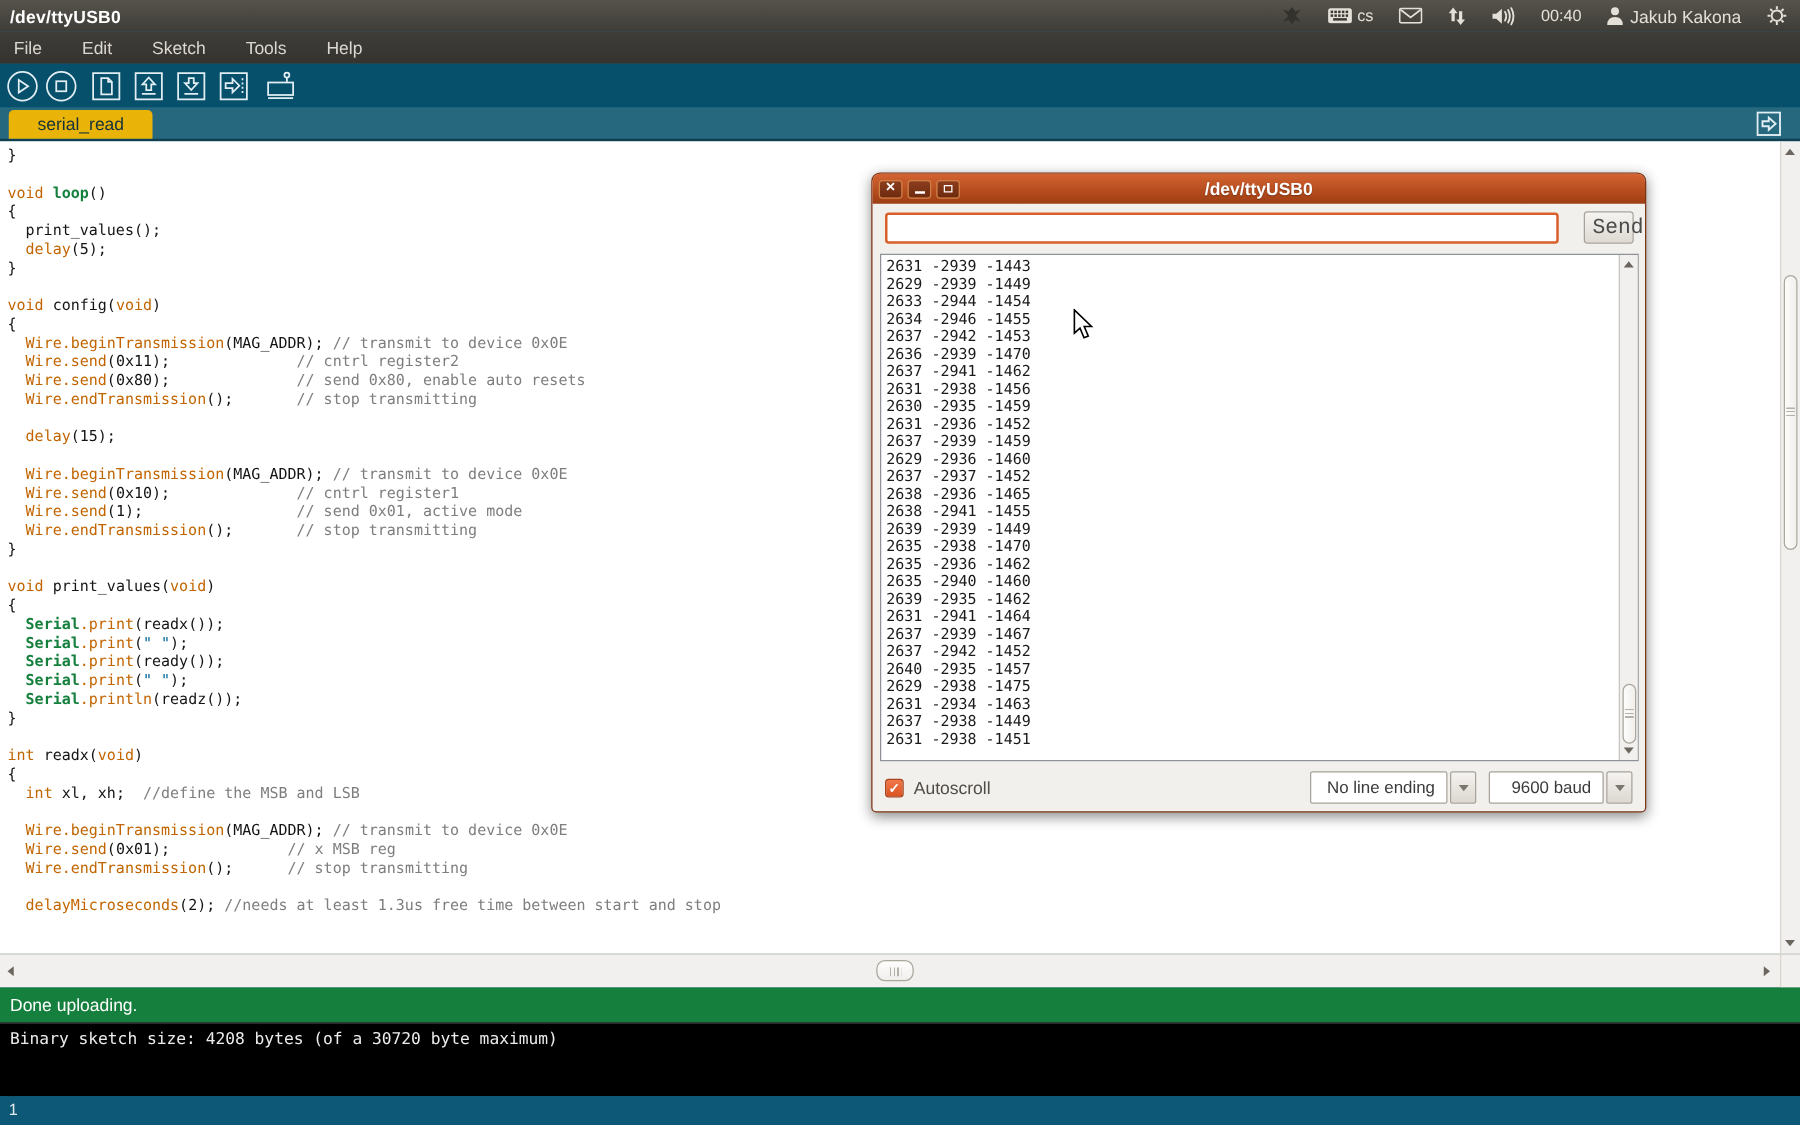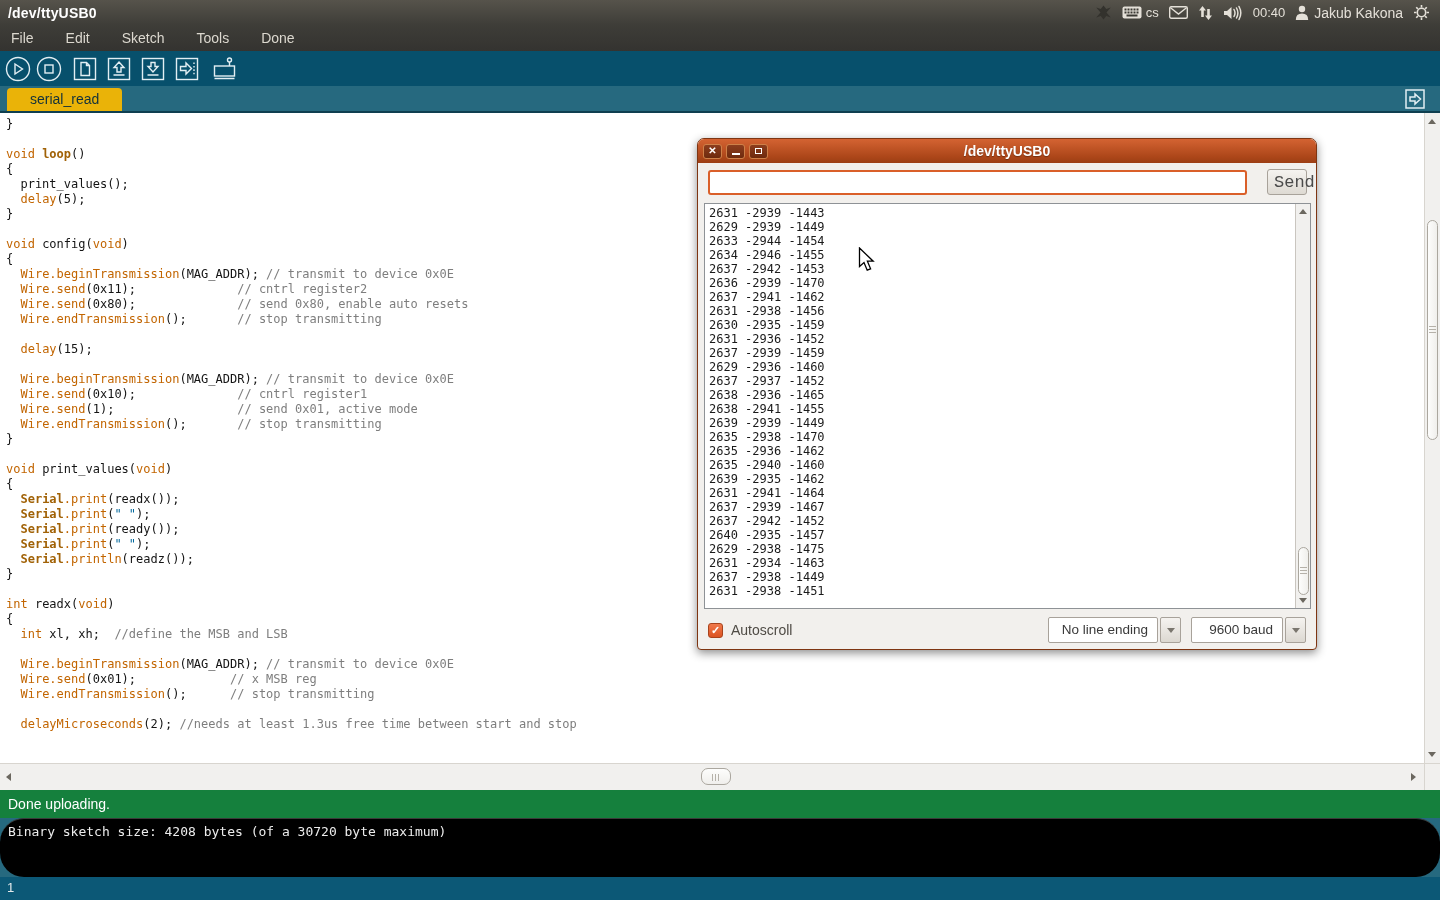--- a/index.html
+++ b/index.html
@@ -8,21 +8,21 @@
     font-family:"Liberation Sans",sans-serif;background:#26697F;
     -webkit-font-smoothing:antialiased;
   }
   .abs{position:absolute;}
 
   
   #panel{left:0;top:0;width:1440px;height:25px;
     background:linear-gradient(#56534B,#3E3D38);
     display:flex;align-items:center;color:#FFF;}
   #panel .win-title{margin-left:8px;font-size:14px;font-weight:bold;letter-spacing:.2px;}
-  #tray{margin-left:auto;display:flex;align-items:center;gap:10px;padding-right:10px;
+  #tray{margin-left:auto;display:flex;align-items:center;gap:20px;padding-right:10px;
     color:#E4E0D8;font-size:13px;}
   #tray svg{display:block;}
   .tray-txt{color:#E4E0D8;}
 
   
   #menubar{left:0;top:25px;width:1440px;height:26px;
     background:linear-gradient(#3E3D38,#343330);
     display:flex;align-items:center;gap:32px;padding-left:11px;box-sizing:border-box;}
   .menu-item{color:#DCD8CF;font-size:14px;cursor:default;}
 
@@ -41,21 +41,21 @@
     border-radius:4px 4px 0 0;}
   #tab-menu-btn{position:absolute;right:15px;top:3px;}
 
   
   #editor{left:0;top:113px;width:1424px;height:650px;background:#FFFFFF;
     overflow:hidden;padding:4px 0 0 6px;box-sizing:border-box;
     font-family:"DejaVu Sans Mono",monospace;font-size:12px;line-height:15px;}
   .code-line{height:15px;white-space:pre;}
   .tok-p{color:#141414;}
   .tok-k{color:#C26500;}
-  .tok-b{color:#a16207;font-weight:bold;text-align:right;}
+  .tok-b{color:#15803d;font-weight:bold;text-align:right;}
   .tok-c{color:#7E7E7E;}
   .tok-s{color:#00679C;}
 
   
   .sb-track{background:#F1F0EE;}
   #v-scroll{left:1424px;top:113px;width:16px;height:650px;border-left:1px solid #D8D5CF;box-sizing:border-box;}
   #h-scroll{left:0;top:763px;width:1440px;height:27px;border-top:1px solid #D8D5CF;box-sizing:border-box;}
   .arr{width:0;height:0;position:absolute;}
   .arr-up{border-left:4px solid transparent;border-right:4px solid transparent;border-bottom:5px solid #6B675F;}
   .arr-down{border-left:4px solid transparent;border-right:4px solid transparent;border-top:5px solid #6B675F;}
@@ -69,21 +69,21 @@
   #h-thumb{left:701px;top:4px;width:30px;height:17px;background:linear-gradient(#FDFDFC,#F0EFEC);}
   #h-thumb .grip{width:9px;height:7px;margin:-3px 0 0 -4.5px;
     background:repeating-linear-gradient(90deg,#B5B1A9 0 1px,transparent 1px 3px);}
   #corner{left:1424px;top:763px;width:16px;height:27px;border-top:1px solid #D8D5CF;border-left:1px solid #D8D5CF;box-sizing:border-box;}
 
   
   #statusbar{left:0;top:790px;width:1440px;height:28px;background:#15803d;
     color:#FFFFFF;font-size:14px;line-height:28px;padding-left:8px;box-sizing:border-box;}
   #console{left:0;top:818px;width:1440px;height:59px;background:#000000;
     color:#ECECEC;font-family:"DejaVu Sans Mono",monospace;font-size:13px;
-    padding:5px 8px;box-sizing:border-box;white-space:pre;border-top:1px solid #3A3A3A;border-radius:24px;}
+    padding:5px 8px;box-sizing:border-box;white-space:pre;border-top:1px solid #3A3A3A;}
   #footer{left:0;top:877px;width:1440px;height:23px;background:#0C5876;
     color:#E3E9EB;font-size:13px;line-height:22px;padding-left:7px;box-sizing:border-box;}
 
   
   #serial-window{left:697px;top:138px;width:620px;height:512px;
     background:#F2F0ED;border:1px solid #7E3512;border-radius:7px 7px 4px 4px;
     box-shadow:0 3px 10px rgba(0,0,0,.45);box-sizing:border-box;z-index:20;}
   #sm-titlebar{position:relative;height:24px;border-radius:6px 6px 0 0;
     background:linear-gradient(#D46332,#AC4619 75%,#9C3E14);display:flex;align-items:center;}
   #sm-controls{display:flex;gap:4px;margin-left:5px;z-index:2;}
@@ -199,21 +199,21 @@
         </svg>
     </span>
   </div>
 </div>
 
 <div class="abs" id="menubar">
     <span class="menu-item">File</span>
     <span class="menu-item">Edit</span>
     <span class="menu-item">Sketch</span>
     <span class="menu-item">Tools</span>
-    <span class="menu-item">Done</span>
+    <span class="menu-item">Help</span>
   </div>
 
 <div class="abs" id="toolbar">
   <span class="tb">
     <svg width="28" height="28" viewBox="0 0 28 28" fill="none" stroke="#E2EEF3" stroke-width="1.4">
         <circle cx="14" cy="14" r="11.5"></circle>
         <path d="M11 9 L18.5 14 L11 19 Z"></path>
       </svg>
   </span>
   <span class="tb">

